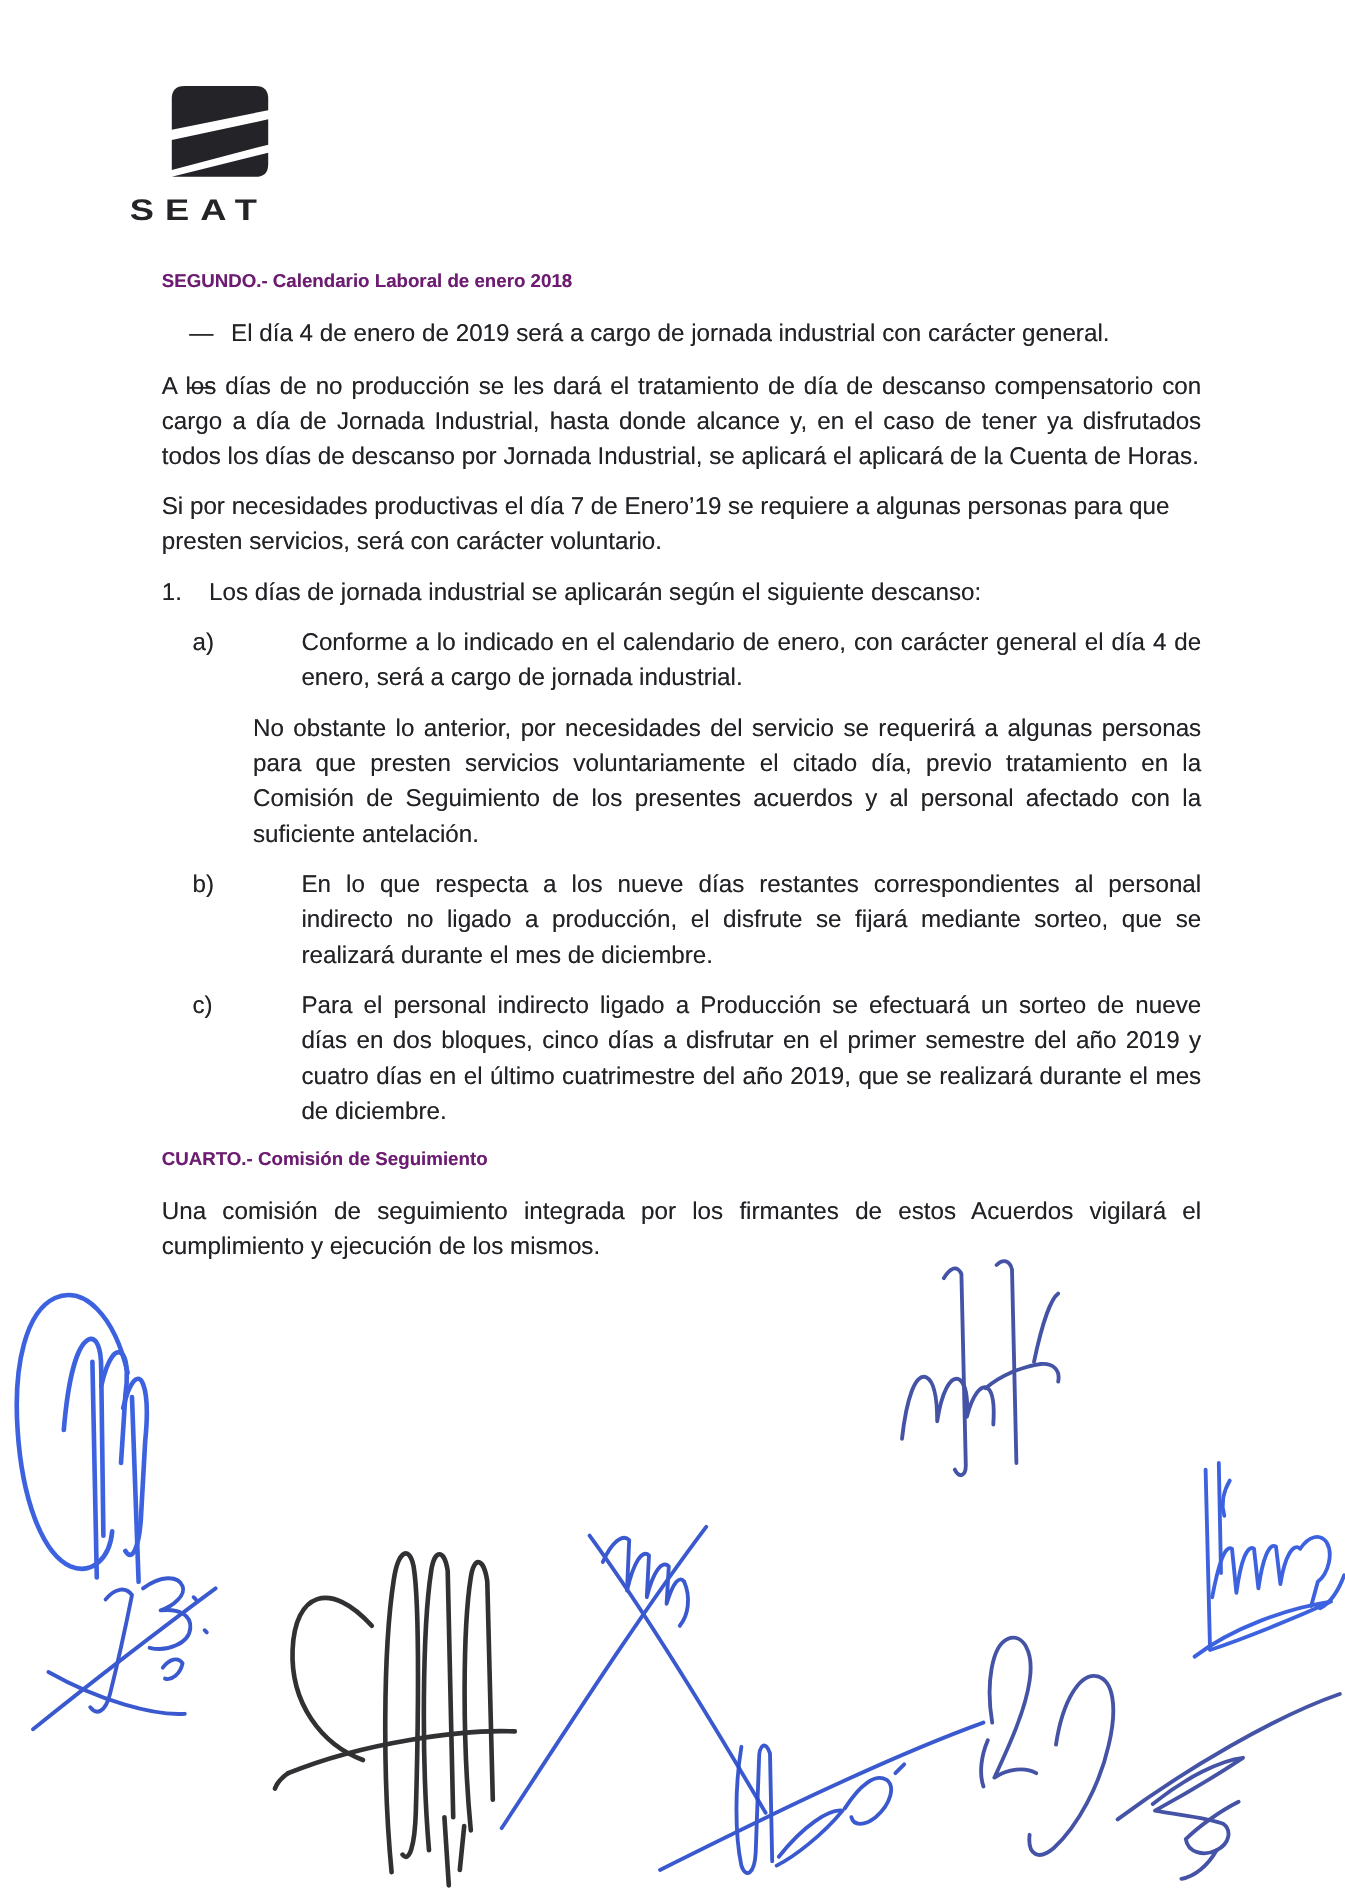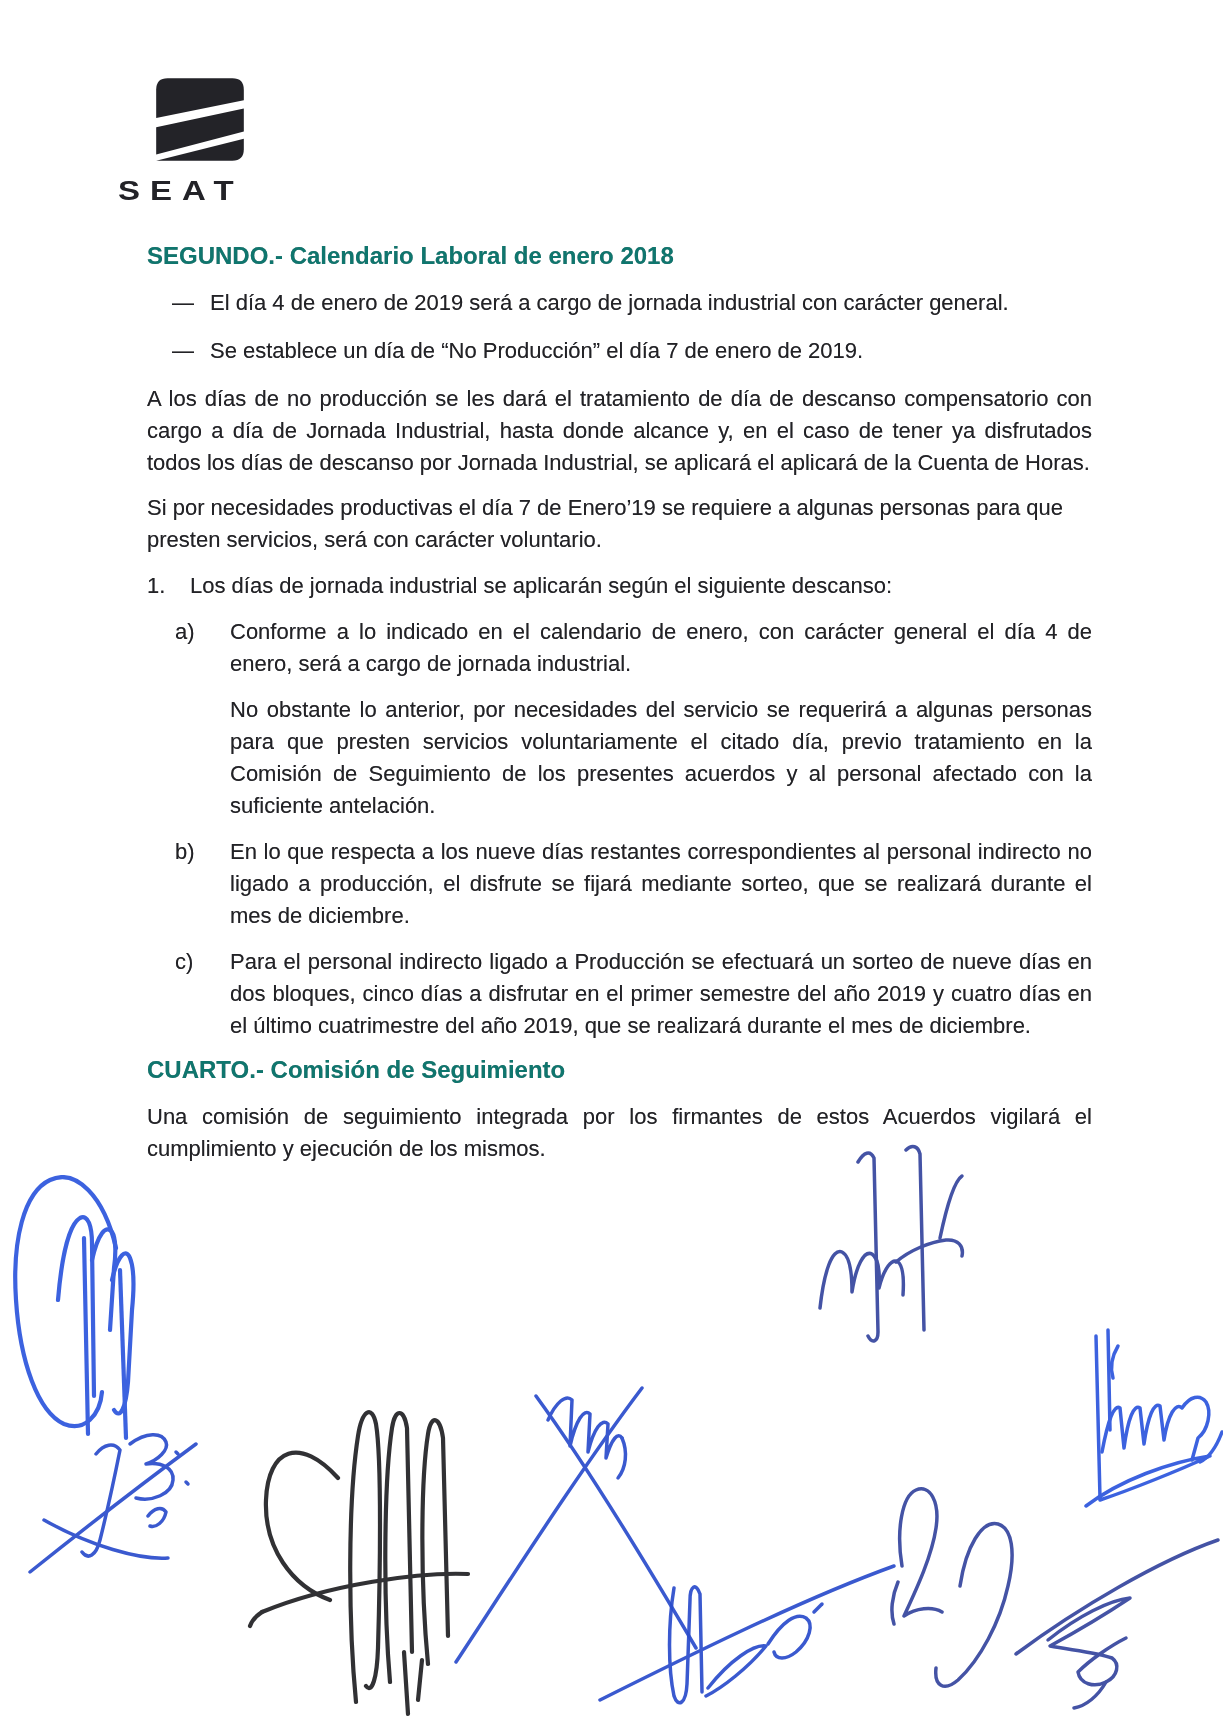--- a/index.html
+++ b/index.html
@@ -25,32 +25,32 @@
     transform-origin:left top;
     white-space:nowrap;
   }
 
   
   .content {
     position:absolute; left:147px; top:240px; width:945px;
     font-size:22px; line-height:32px;
     text-shadow:0 0 0.4px rgba(20,20,25,0.45);
   }
-  .h { font-size:24px; font-weight:bold; color:#0f766e; margin-bottom:15px; }
+  .h { font-size:17px; font-weight:bold; color:#701a75; margin-bottom:15px; }
   .content p { margin-bottom:14px; }
   .just { text-align:justify; }
   .bullet { position:relative; padding-left:63px; margin-bottom:16px; }
   .dash { position:absolute; left:25px; top:0; }
   .numitem { display:flex; margin-bottom:14px; }
   .nlabel { width:43px; flex:none; }
   .ntext { flex:1; }
   .subitem { display:flex; margin-bottom:14px; }
   .subitem.mb12 { margin-bottom:12px; }
   .slabel { width:55px; margin-left:28px; flex:none; }
-  .stext { flex:1; text-align:justify; }
+  .stext { flex:1; text-align:justify;margin-left:44px; }
   .hang { margin-left:83px; text-align:justify; margin-bottom:12px; }
   .m13 { margin-bottom:13px !important; }
 
   
   .ink { position:absolute; left:0; top:0; pointer-events:none; }
   .ink path { fill:none; stroke-linecap:round; stroke-linejoin:round; }
   .w35 path { stroke-width:3.5px; }
   .w4  path { stroke-width:4.2px; }
   .ink g { opacity:0.92; }
 </style>
@@ -71,21 +71,20 @@
   <main class="content">
 
     <h2 class="h">SEGUNDO.- Calendario Laboral de enero 2018</h2>
 
     <div class="bullet">
       <span class="dash">—</span>
       <span class="btext">El día 4 de enero de 2019 será a cargo de jornada industrial con carácter general.</span>
     </div>
     <div class="bullet">
       <span class="dash">—</span>
-      <span class="btext">Se establece un día de “No Producción” el día 7 de enero de 2019.</span>
     </div>
 
     <p class="just m13">A los días de no producción se les dará el tratamiento de día de descanso compensatorio con cargo a día de Jornada Industrial, hasta donde alcance y, en el caso de tener ya disfrutados todos los días de descanso por Jornada Industrial, se aplicará el aplicará de la Cuenta de Horas.</p>
     <p>Si por necesidades productivas el día 7 de Enero’19 se requiere a algunas personas para que presten servicios, será con carácter voluntario.</p>
 
 
     <div class="numitem">
       <span class="nlabel">1.</span>
       <span class="ntext">Los días de jornada industrial se aplicarán según el siguiente descanso:</span>
     </div>

